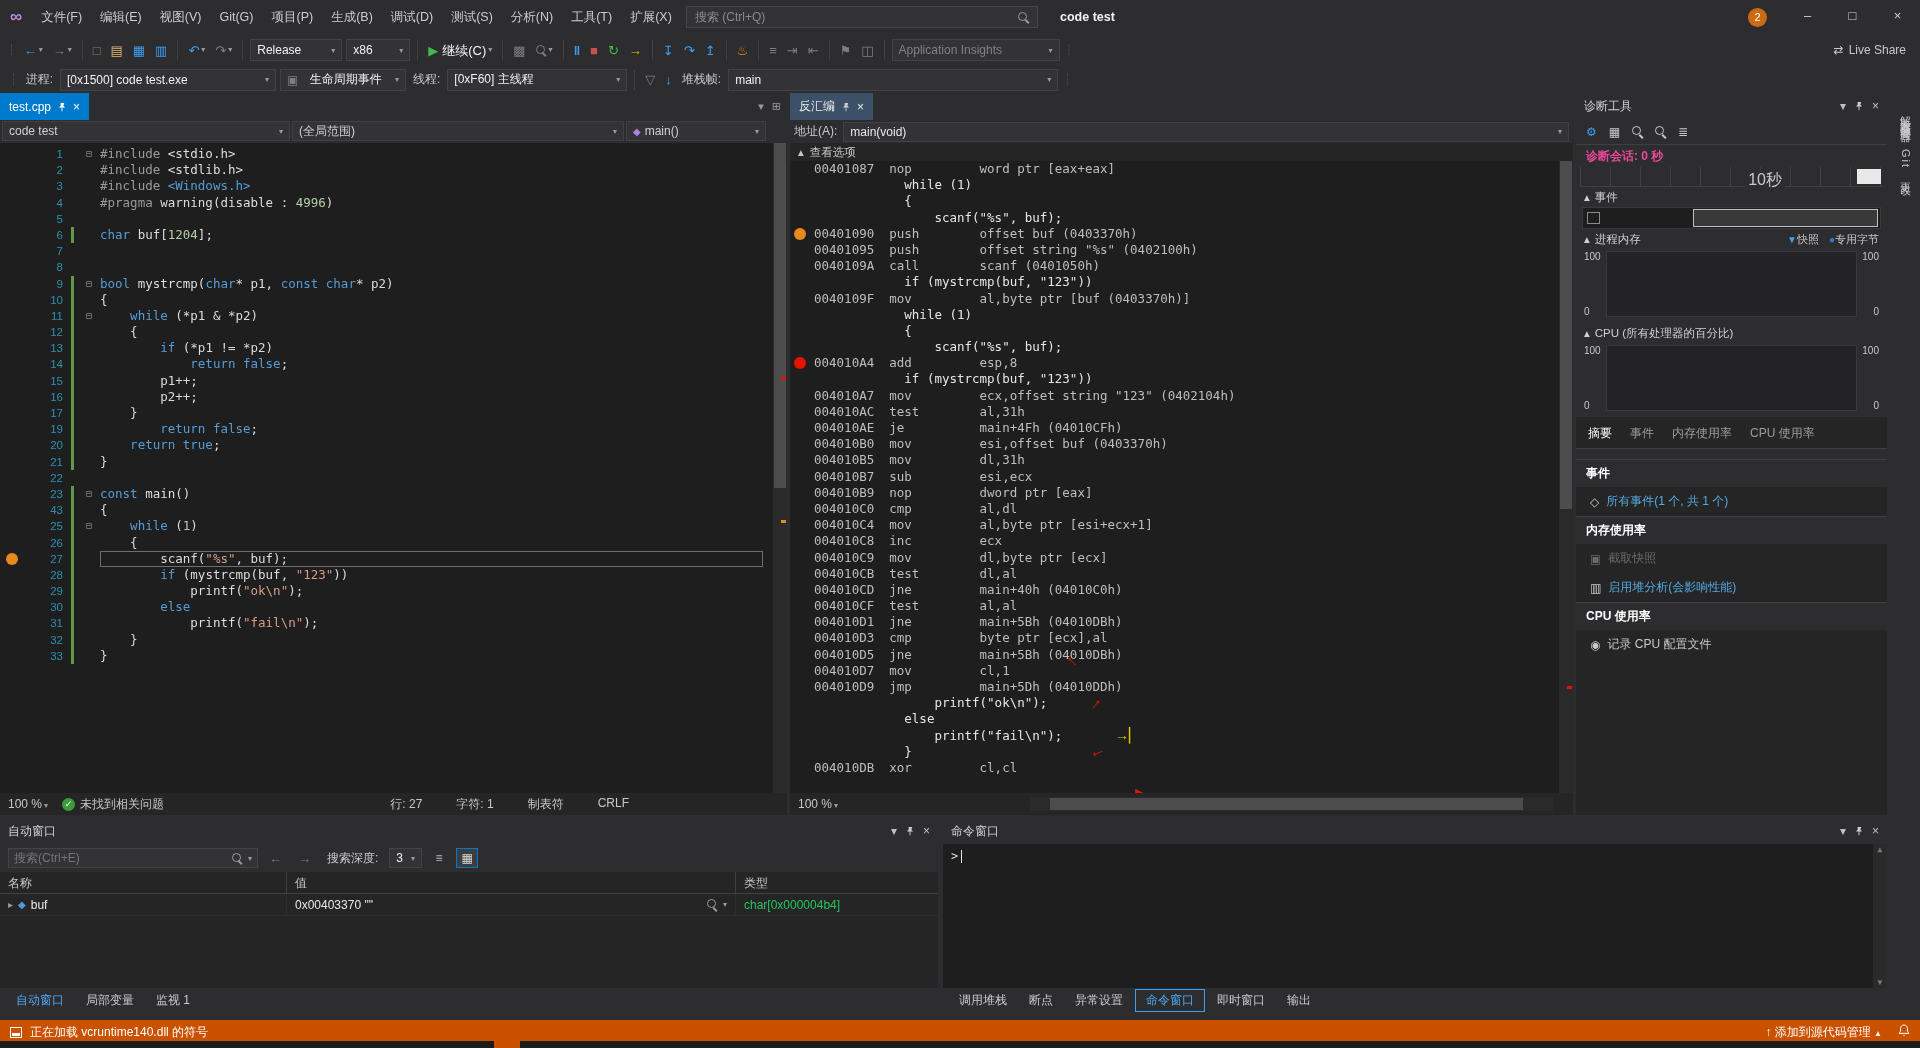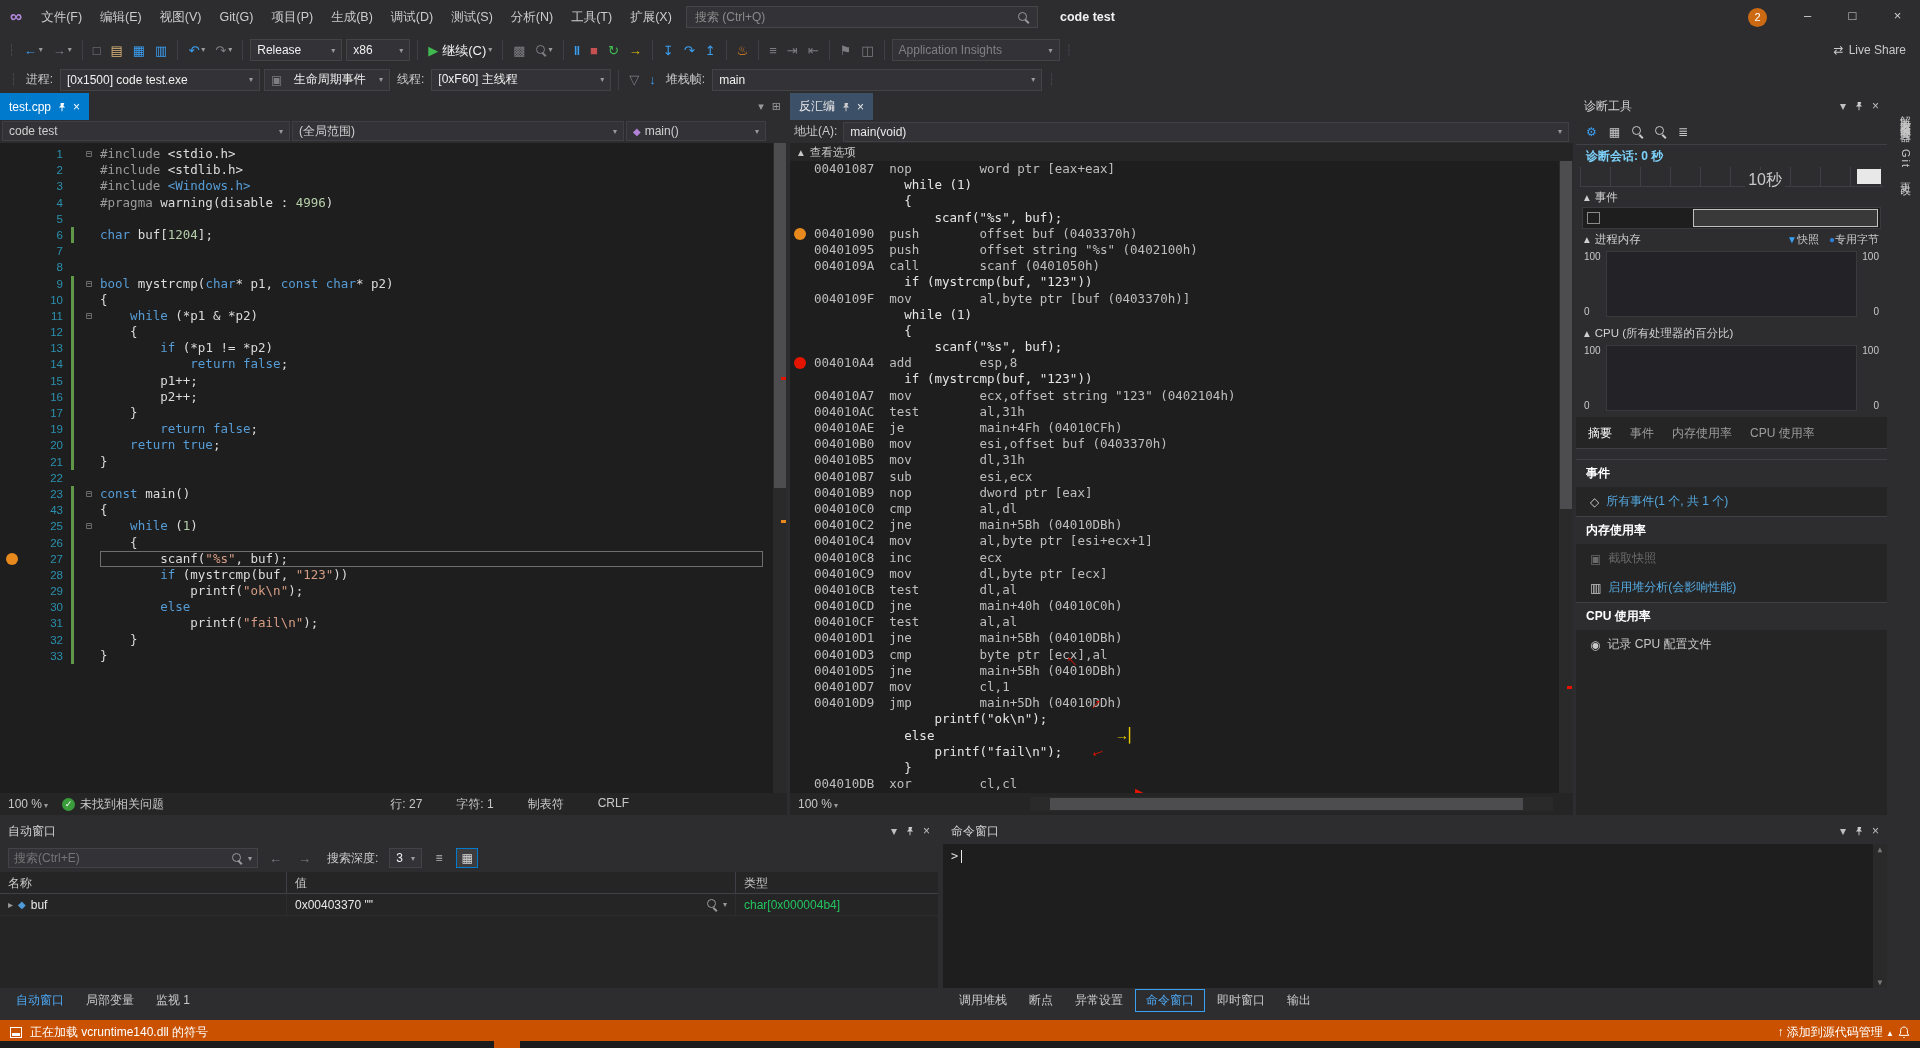--- a/index.html
+++ b/index.html
@@ -77,21 +77,21 @@
   .dl.src .tx{color:#e6e6e6}
   .anno{position:absolute;font-size:17px;color:#e51400;font-weight:bold}
   .hscroll{position:absolute;left:240px;right:20px;bottom:4px;height:14px;background:#2a2a2b}
   .hthumb{position:absolute;top:1px;bottom:1px;background:#4d4d50}
 
   
   #diag{position:absolute;left:1576px;top:93px;width:311px;height:722px;background:#2d2d30}
   .panel-header{height:26px;display:flex;align-items:center;justify-content:space-between;padding:0 8px;color:#d0d0d0;font-size:12px}
   .ph-icons{display:flex;gap:8px;align-items:center;color:#c0c0c0}
   .diag-toolbar{height:26px;display:flex;align-items:center;gap:12px;padding:0 10px;border-bottom:1px solid #3f3f46}
-  .diag-session{height:22px;line-height:22px;padding:0 10px;color:#7dd3fc;font-weight:bold;font-size:12px}
+  .diag-session{height:22px;line-height:22px;padding:0 10px;color:#ec4899;font-weight:bold;font-size:12px}
   .ruler{position:relative;height:20px;margin:0 4px;border-bottom:1px solid #3f3f46;background:repeating-linear-gradient(90deg,#3f3f46 0 1px,transparent 1px 30px)}
   .ruler-label{position:absolute;right:98px;top:3px;font-size:16px;color:#c8c8c8;background:#2d2d30;padding:0 3px}
   .view-handle{position:absolute;right:2px;top:2px;width:24px;height:15px;background:#e8e8e8}
   .sect-head{height:20px;display:flex;align-items:center;gap:5px;padding:0 8px;font-size:11.5px;color:#d0d0d0}
   .track{position:relative;height:22px;margin:0 6px;background:#1e1e1e;border:1px solid #3a3a3e}
   .track-sel{position:absolute;top:1px;bottom:1px;left:37%;right:2px;border:1px solid #c0c0c0;background:rgba(255,255,255,0.12)}
   .graph{position:relative;height:66px;margin:2px 6px 6px 6px}
   .graph .plot{position:absolute;left:24px;right:24px;top:0;bottom:0;background:#232327;border:1px solid #3a3a3e}
   .gl{position:absolute;font-size:10px;color:#c8c8c8}
   .legend{display:flex;gap:10px;align-items:center;font-size:11px;color:#c8c8c8;margin-left:auto}
@@ -132,21 +132,21 @@
   .btab.act{color:#4da6f0}
   .btab.act.boxed{border:1px solid #3aa0f3}
   .cmd-body{position:absolute;left:0;right:0;top:26px;bottom:24px;background:#1e1e1e;padding:5px 8px;color:#dcdcdc}
   .caret{display:inline-block;width:1px;height:13px;background:#e8e8e8;margin-left:3px;vertical-align:middle}
   .sb-arrow{position:absolute;right:2px;width:10px;text-align:center;font-size:8px;color:#7a7a7e}
 
   
   #statusbar{position:absolute;left:0;top:1020px;width:1920px;height:21px;background:#ca5100;color:#ffffff;display:flex;align-items:center;padding:12px 10px;font-size:12px}
   .sb-ico{width:12px;height:11px;border:1px solid #fff;position:relative;margin-right:8px}
   .sb-ico::after{content:'';position:absolute;left:1px;right:1px;bottom:1px;height:3px;background:#fff}
-  .sb-right{margin-left:auto;display:flex;align-items:center;gap:4px}
+  .sb-right{margin-left:auto;display:flex;gap:16px}
   #understrip{position:absolute;left:0;top:1041px;width:1920px;height:7px;background:#1c1c1c}
   #understrip .accent{position:absolute;left:494px;top:0;width:26px;height:7px;background:#ca5100}
 
   .okcircle{width:13px;height:13px;border-radius:50%;background:#3b9c3b;color:#fff;display:inline-flex;align-items:center;justify-content:center;font-size:9px;margin:0 5px 0 14px}
   .estatus .right-cluster{margin-left:auto;display:flex;gap:34px;margin-right:150px}
 </style>
 </head>
 <body>
 <div id="app">
 
@@ -251,21 +251,21 @@
   <span class="grip">┆</span>
   <div id="live-share">
     <span style="margin-right:5px">⇄</span>
     <span>Live Share</span>
   </div>
 </div>
 
 <div id="toolbar2">
   <span class="grip">┆</span>
   <span class="tlabel">进程:</span>
-  <span class="combo" style="width:200px">
+  <span class="combo" style="width:216px">
         <span>[0x1500] code test.exe</span>
         <span class="dd">▾</span>
       </span>
   <span class="combo" style="width:126px">
         <span class="gray">▣</span>
         <span>生命周期事件</span>
         <span class="dd">▾</span>
       </span>
   <span class="tlabel">线程:</span>
   <span class="combo" style="width:180px">
@@ -670,24 +670,20 @@
           <div class="dl">
             <span class="m"></span>
             <span class="tx">004010B9  nop         dword ptr [eax]</span>
           </div>
           <div class="dl">
             <span class="m"></span>
             <span class="tx">004010C0  cmp         al,dl</span>
           </div>
           <div class="dl">
             <span class="m"></span>
-            <span class="tx">004010C2  jne         main+5Bh (04010DBh)</span>
-          </div>
-          <div class="dl">
-            <span class="m"></span>
             <span class="tx">004010C4  mov         al,byte ptr [esi+ecx+1]</span>
           </div>
           <div class="dl">
             <span class="m"></span>
             <span class="tx">004010C8  inc         ecx</span>
           </div>
           <div class="dl">
             <span class="m"></span>
             <span class="tx">004010C9  mov         dl,byte ptr [ecx]</span>
           </div>

